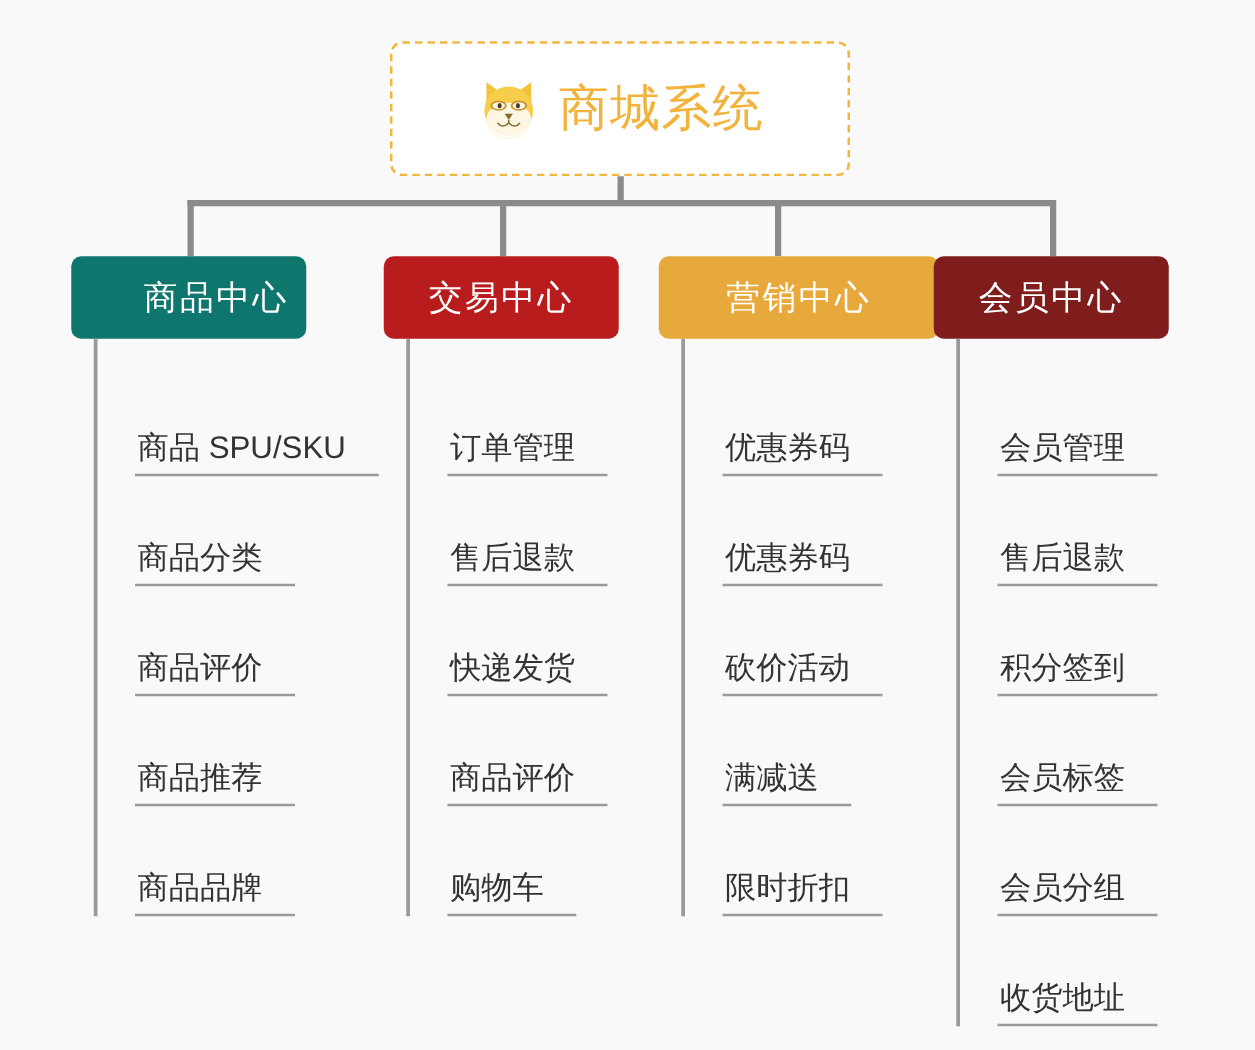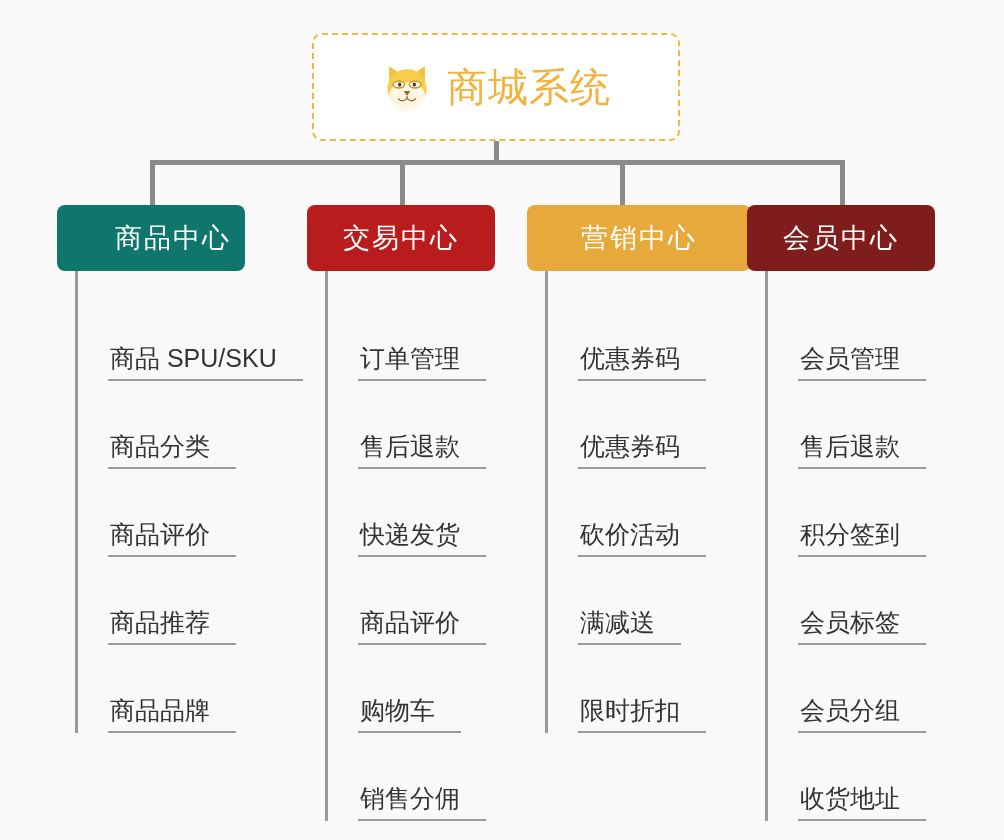--- a/index.html
+++ b/index.html
@@ -192,23 +192,20 @@
         </div>
       <div class="leaf">
           <span class="leaf-label">快递发货</span>
         </div>
       <div class="leaf">
           <span class="leaf-label">商品评价</span>
         </div>
       <div class="leaf">
           <span class="leaf-label">购物车</span>
         </div>
-      <div class="leaf">
-          <span class="leaf-label">销售分佣</span>
-        </div>
     </div>
   </div>
 
   <div class="col" id="col-2" style="left: 527px; width: 188px;">
     <div class="col-header" style="background: rgb(232, 169, 60); width: 224px;">营销中心</div>
     <div class="leaf-list">
       <div class="leaf">
           <span class="leaf-label">优惠券码</span>
         </div>
       <div class="leaf">

